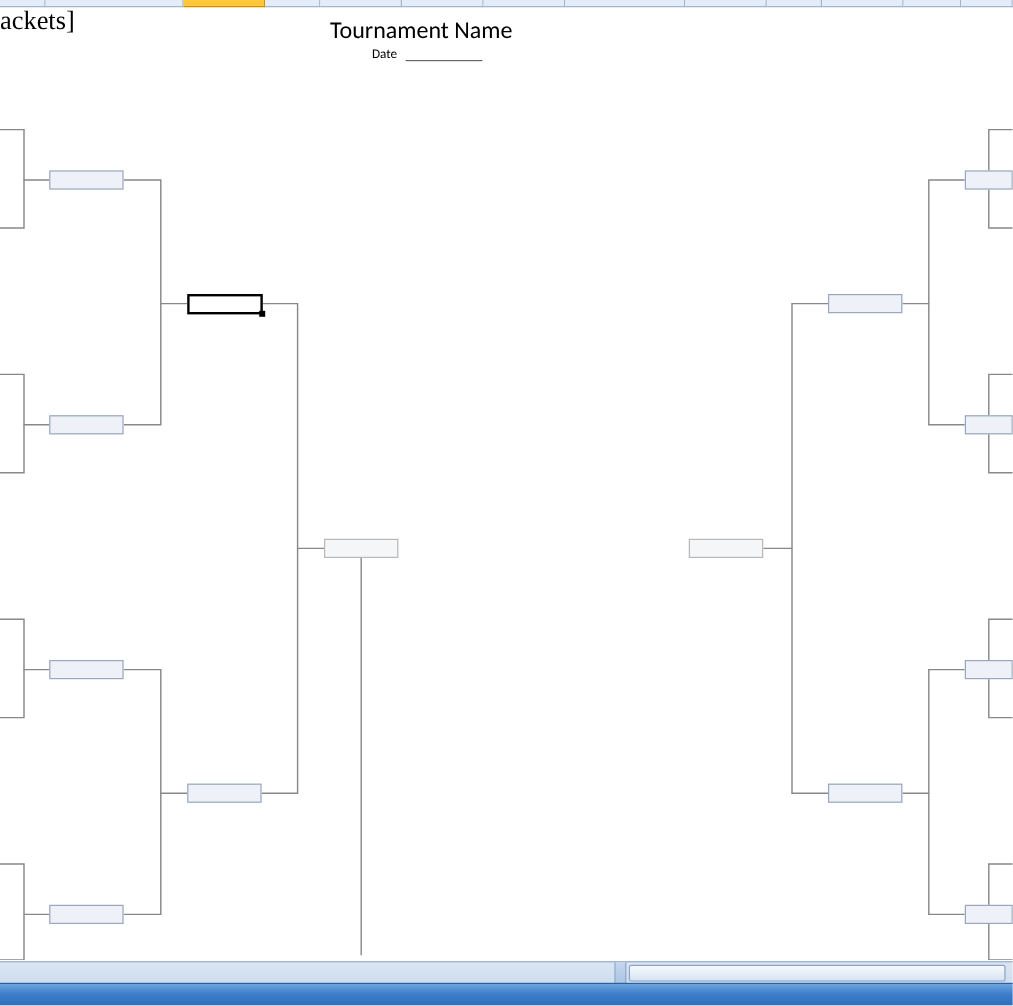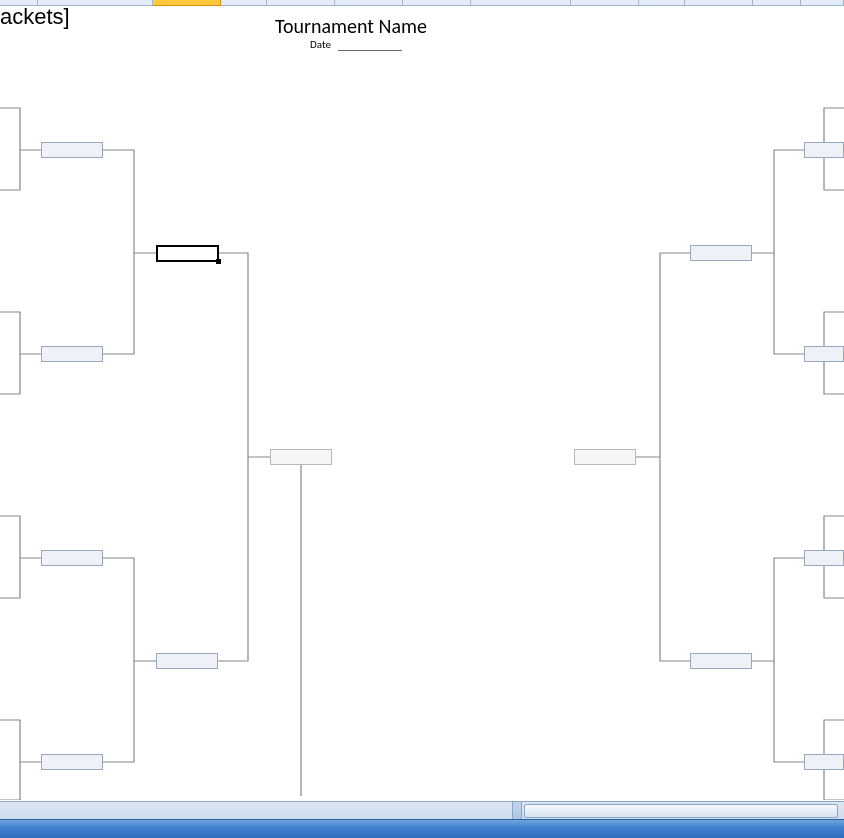--- a/index.html
+++ b/index.html
@@ -31,21 +31,21 @@
   .col-active {
     background: #ffc83d !important;
     border-color: #d99000 !important;
   }
   .title-frag {
     position: absolute;
     left: 0;
     top: 4px;
     font-size: 22px;
     color: #000;
-    font-family: Liberation Sans, sans-serif;
+    font-family: Liberation Serif, serif;
   }
   .tname {
     position: absolute;
     left: 275px;
     top: 14px;
     font-size: 20px;
     color: #000;
   }
   .date-lbl {
     position: absolute;

